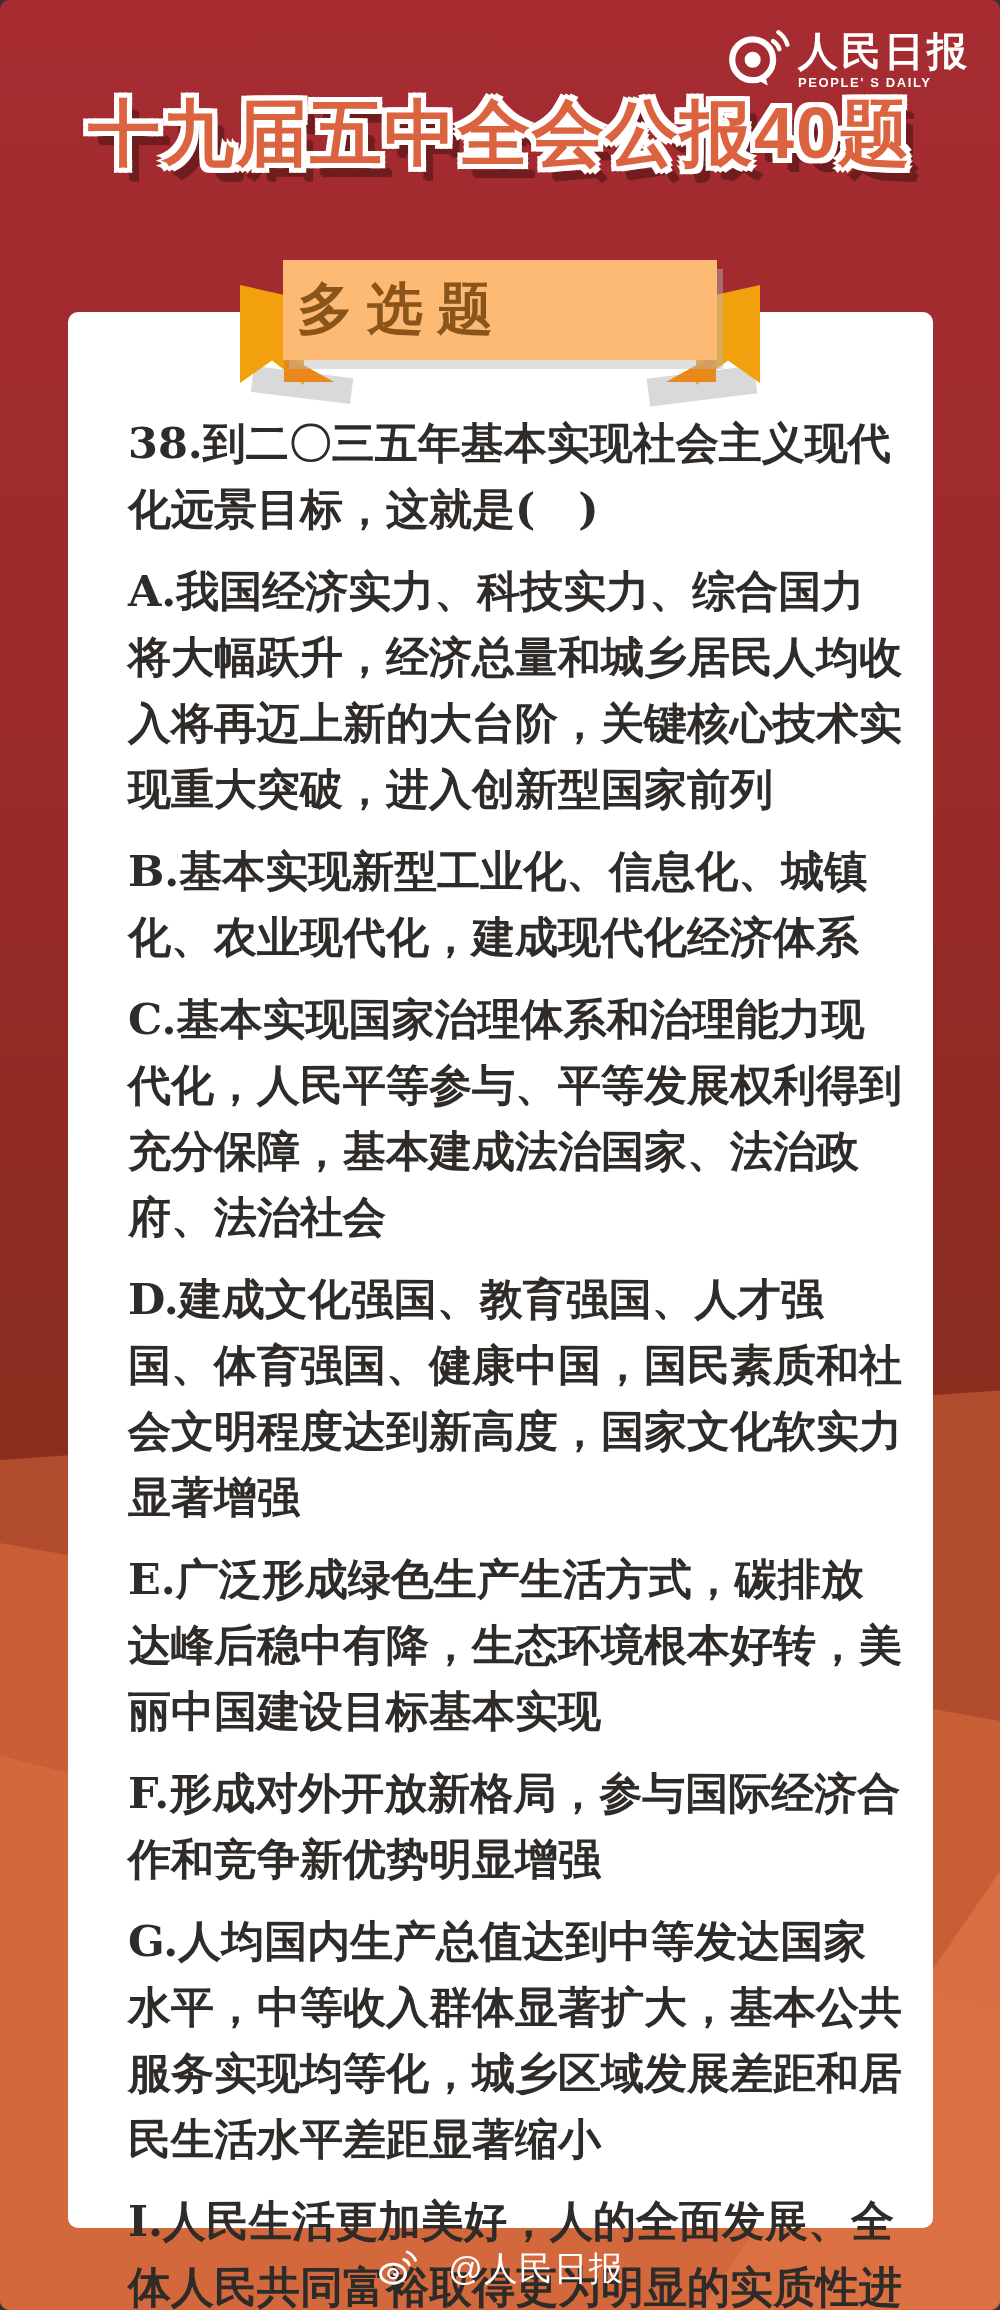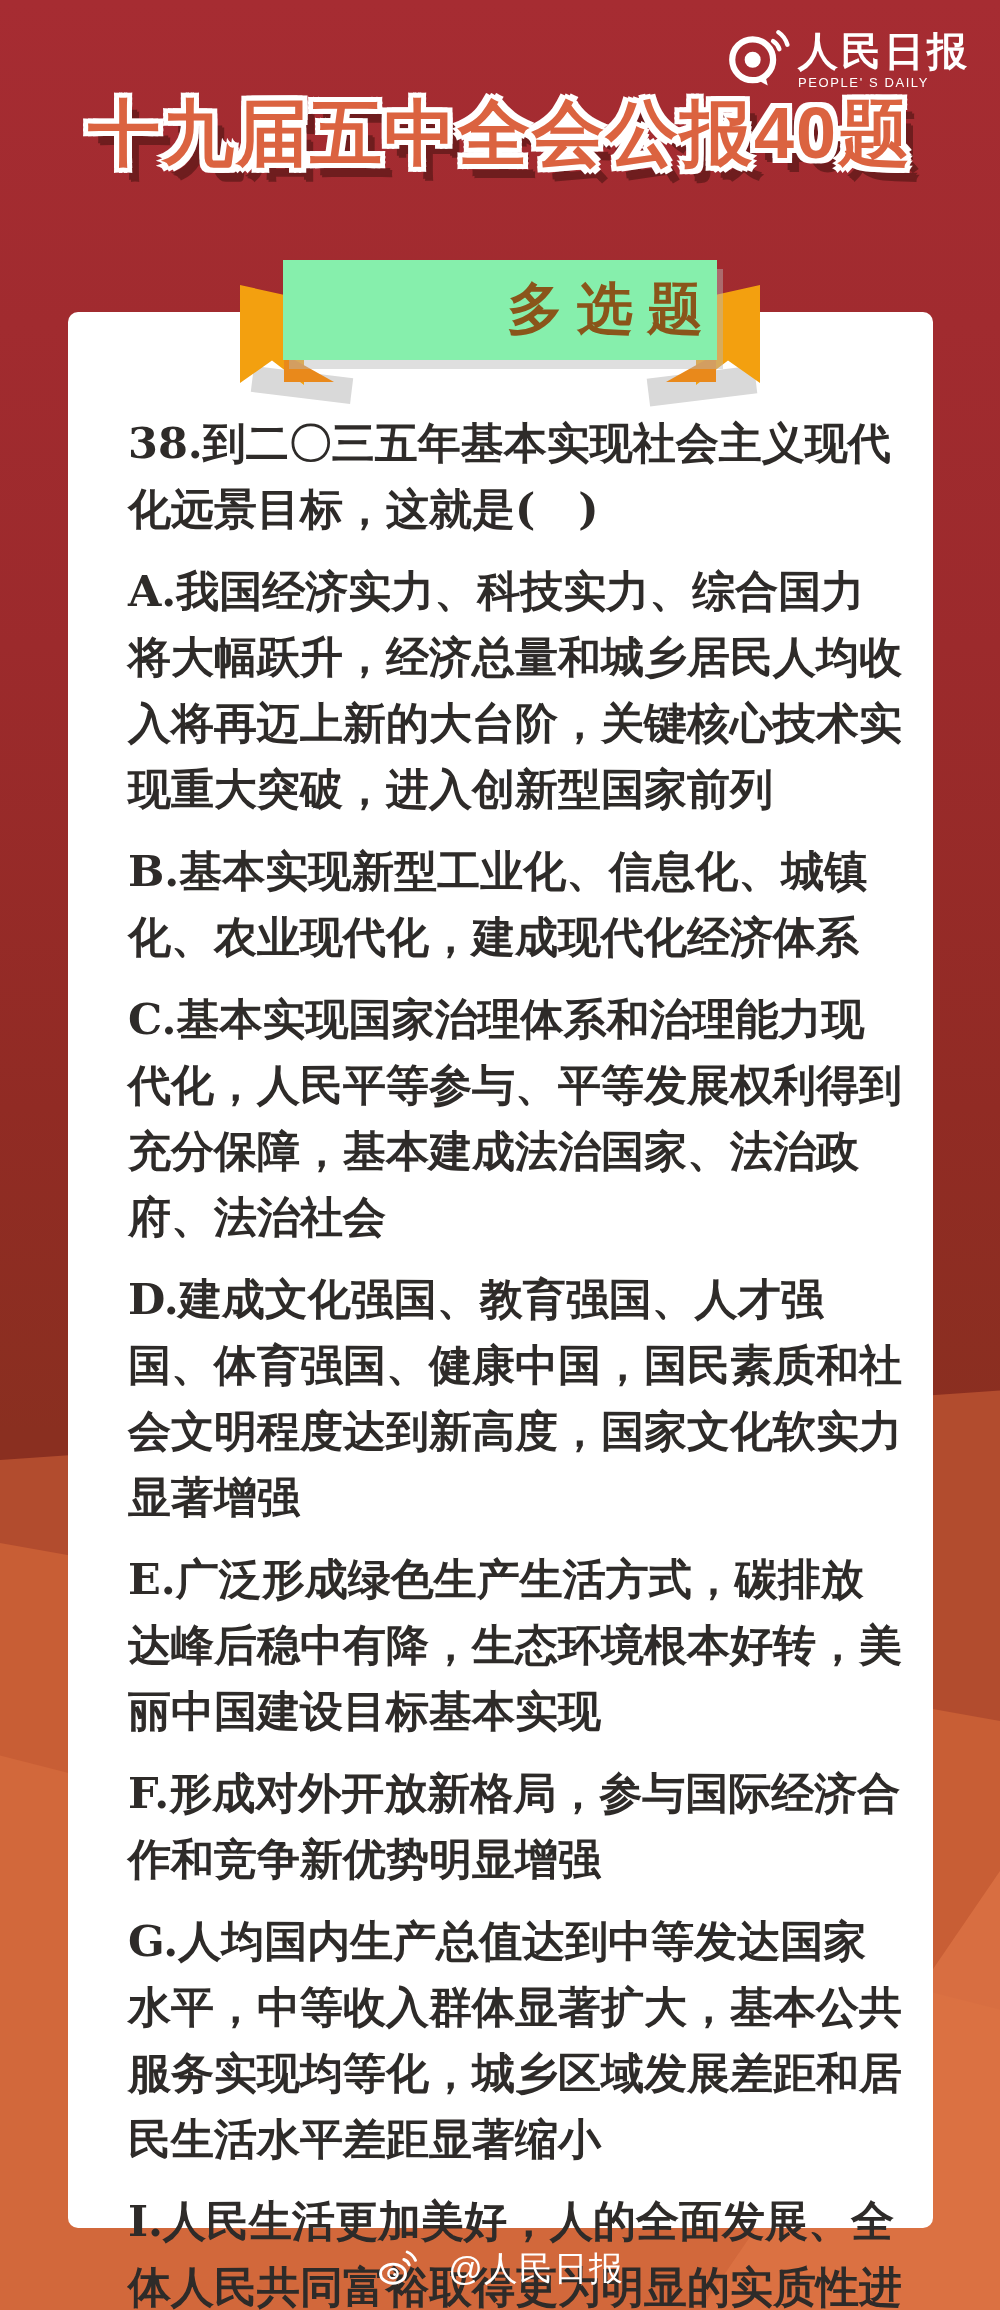--- a/index.html
+++ b/index.html
@@ -1,31 +1,31 @@
 <!DOCTYPE html>
 <html><head>
 <meta charset="utf-8">
 <style>
   html,body{margin:0;padding:0;background:#333;}
   .page{position:relative;width:1000px;height:2310px;overflow:hidden;
-        background:#9d2a2d;font-family:"Liberation Sans",sans-serif;}
+        background:#9d2a2d;font-family:"Liberation Sans",sans-serif;border-radius:10px;}
 
   
   .bg{position:absolute;inset:0;}
   .bg-gradient{background:linear-gradient(to bottom,#a62c32 0%,#9c2a2c 28%,#912b24 48%,#8a2f20 62%,#8a2f20 100%);}
   .bg-rust{background:#b24c2e;clip-path:polygon(0 63.2%,100% 60.2%,100% 100%,0 100%);}
   .bg-orange1{background:#c85e35;clip-path:polygon(0 66.8%,100% 74.5%,100% 100%,0 100%);}
   .bg-orange2{background:#d2683b;clip-path:polygon(0 76%,100% 87%,100% 100%,0 100%);}
   .bg-corner{background:#dd7446;opacity:.75;clip-path:polygon(70% 100%,100% 81%,100% 100%);}
 
   
   .logo{position:absolute;top:26px;right:30px;display:flex;align-items:center;gap:8px;z-index:6;}
   .logo-text{display:flex;flex-direction:column;}
   .logo-cn{color:#fff;font-weight:900;font-size:40px;letter-spacing:3px;line-height:1.05;}
-  .logo-en{color:#fff;font-weight:400;font-size:13px;letter-spacing:1.6px;margin-top:3px;}
+  .logo-en{color:#fff;font-weight:700;font-size:13px;letter-spacing:1.6px;margin-top:3px;}
 
   
   .title{position:absolute;top:86px;left:0;width:100%;margin:0;text-align:center;z-index:5;
          font-family:"Liberation Sans",sans-serif;font-weight:900;font-size:72px;letter-spacing:2px;
          color:#db6340;
          text-shadow:
            -5px -5px 0 #fff,0 -5px 0 #fff,5px -5px 0 #fff,
            -5px 0 0 #fff,5px 0 0 #fff,
            -5px 5px 0 #fff,0 5px 0 #fff,5px 5px 0 #fff,
            10px 12px 0 #6f1d1e,12px 14px 0 #6f1d1e;}
@@ -38,22 +38,22 @@
   .ribbon-part{position:absolute;}
   .tail{width:64px;height:102px;background:#f3a00f;z-index:3;}
   .tail-left{left:240px;top:283px;clip-path:polygon(0 2%,100% 16%,100% 100%,50% 76%,0 98%);}
   .tail-right{left:696px;top:283px;clip-path:polygon(0 16%,100% 2%,100% 98%,50% 76%,0 100%);}
   .tshadow{background:#d9d9d9;z-index:2;}
   .tshadow-left{left:252px;top:372px;width:100px;height:26px;transform:rotate(7deg);}
   .tshadow-right{left:648px;top:372px;width:108px;height:28px;transform:rotate(-7deg);}
   .fold{width:50px;height:28px;z-index:4;background:#e9891b;}
   .fold-left{left:284px;top:354px;clip-path:polygon(0 0,100% 100%,0 100%);}
   .fold-right{left:666px;top:354px;clip-path:polygon(100% 0,100% 100%,0 100%);}
-  .band{left:283px;top:260px;width:434px;height:100px;background:#86efac;z-index:5;
-        display:flex;align-items:center;justify-content:flex-end;
+  .band{left:283px;top:260px;width:434px;height:100px;background:#fdba74;z-index:5;
+        display:flex;align-items:center;justify-content:flex-start;
         box-shadow:6px 9px 0 rgba(185,185,185,.45);}
   .band-label{font-family:"DejaVu Serif","Liberation Serif",serif;font-weight:700;
         font-size:56px;color:#8a551a;letter-spacing:14px;text-indent:14px;}
 
   
   .content{position:absolute;left:128px;top:410px;width:775px;z-index:2;}
   .content p{margin:0 0 16px;font-family:"DejaVu Serif","Liberation Serif",serif;
              font-weight:600;font-size:43px;line-height:66px;color:#2e2b29;
              letter-spacing:0;text-align:left;}
   .answer-row{margin-top:44px;color:#9b9b9b;

